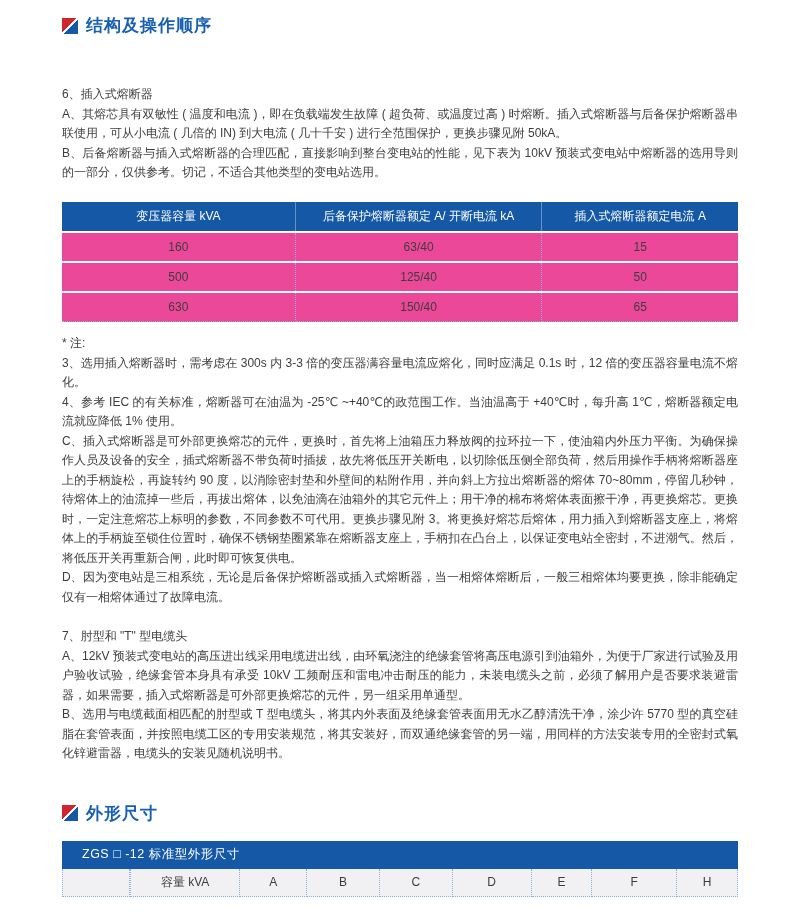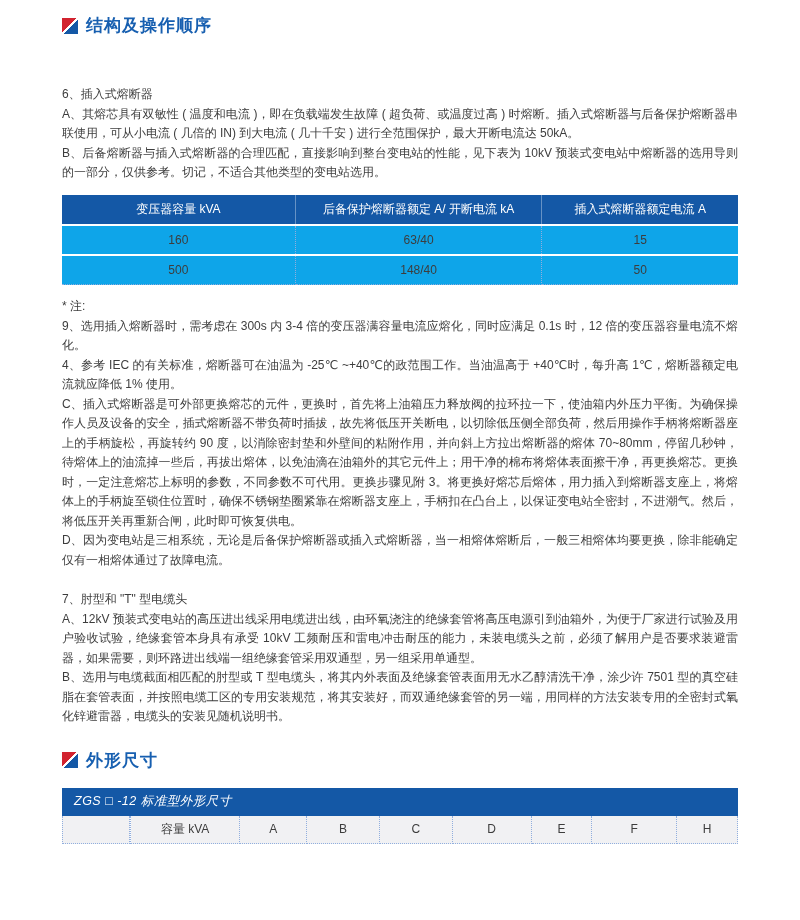--- a/index.html
+++ b/index.html
@@ -14,40 +14,40 @@
     background:linear-gradient(135deg,#d2232f 46%,#ffffff 46%,#ffffff 54%,#1458a6 54%); }
   .sec-title { font-size:17px; font-weight:bold; color:#175fb0; letter-spacing:1px; }
 
   
   .paras { font-size:12px; line-height:19.5px;margin-top:48px; }
   .paras .para { text-align:justify; }
   .notes { margin-top:12px; }
   .s7 { margin-top:20px; }
 
   
-  table.fuse-table { width:100%; border-collapse:collapse; margin-top:12px; table-layout:fixed; }
+  table.fuse-table { width:100%; border-collapse:collapse; margin-top:19px; table-layout:fixed; }
   table.fuse-table th {
     background:#1458a6; color:#fff; font-weight:normal; font-size:12px;
     height:30px; text-align:center; border-left:1px solid rgba(255,255,255,.35);
   }
   table.fuse-table th:first-child { border-left:none; }
   table.fuse-table td {
-    background:#0ea5e9; font-size:12px; height:30px; text-align:center;
+    background:#ec4899; font-size:12px; height:30px; text-align:center;
     border:1px dotted #90aede; border-top:2px solid #ffffff;
   }
   table.fuse-table tr td:first-child { border-left:none; }
   table.fuse-table tr td:last-child { border-right:none; }
   .fuse-col1 { width:34.5%; } .fuse-col2 { width:36.5%; } .fuse-col3 { width:29%; }
 
   
-  .sec2 { margin-top:22px; }
+  .sec2 { margin-top:38px; }
   .dim-wrap { margin-top:16px; }
   .dim-title {
     background:#1458a6; color:#fff; font-size:12.5px; height:28px;
-    display:flex; align-items:center; padding-left:12px; letter-spacing:.5px;font-style:italic;
+    display:flex; align-items:center; padding-left:20px; letter-spacing:.5px;
   }
   .dim-body { display:flex; }
   .vlabel-cell {
     flex:0 0 68px; background:#f1f1f3; border:1px dotted #90aede; border-top:none;
     display:flex; align-items:center; justify-content:center;
   }
   table.dim-table { flex:1 1 auto; border-collapse:collapse; table-layout:fixed; }
   table.dim-table th {
     background:#f1f1f3; font-size:12px; font-weight:normal; height:28px;
     text-align:center; border:1px dotted #90aede; border-top:none; color:#3d3d3d;
@@ -61,21 +61,21 @@
 <div class="page">
   <div class="content">
 
     <div class="section-header">
       <span class="sec-icon"></span>
       <span class="sec-title">结构及操作顺序</span>
     </div>
 
     <div class="paras">
         <div class="para">6、插入式熔断器</div>
-        <div class="para">A、其熔芯具有双敏性 ( 温度和电流 )，即在负载端发生故障 ( 超负荷、或温度过高 ) 时熔断。插入式熔断器与后备保护熔断器串联使用，可从小电流 ( 几倍的 IN) 到大电流 ( 几十千安 ) 进行全范围保护，最大开断电流达 50kA。</div>
+        <div class="para">A、其熔芯具有双敏性 ( 温度和电流 )，即在负载端发生故障 ( 超负荷、或温度过高 ) 时熔断。插入式熔断器与后备保护熔断器串联使用，可从小电流 ( 几倍的 IN) 到大电流 ( 几十千安 ) 进行全范围保护，更换步骤见附 50kA。</div>
         <div class="para">B、后备熔断器与插入式熔断器的合理匹配，直接影响到整台变电站的性能，见下表为 10kV 预装式变电站中熔断器的选用导则的一部分，仅供参考。切记，不适合其他类型的变电站选用。</div>
       </div>
 
     <table class="fuse-table">
       <colgroup>
         <col class="fuse-col1">
           <col class="fuse-col2">
           <col class="fuse-col3">
       </colgroup>
       <thead>
@@ -86,40 +86,45 @@
           </tr>
       </thead>
       <tbody>
           <tr>
             <td>160</td>
             <td>63/40</td>
             <td>15</td>
           </tr>
           <tr>
             <td>500</td>
-            <td>148/40</td>
+            <td>125/40</td>
             <td>50</td>
+          </tr>
+          <tr>
+            <td>630</td>
+            <td>150/40</td>
+            <td>65</td>
           </tr>
         </tbody>
     </table>
 
     <div class="paras notes">
       <div class="para">* 注:</div>
       <div>
-          <div class="para">9、选用插入熔断器时，需考虑在 300s 内 3-4 倍的变压器满容量电流应熔化，同时应满足 0.1s 时，12 倍的变压器容量电流不熔化。</div>
+          <div class="para">3、选用插入熔断器时，需考虑在 300s 内 3-3 倍的变压器满容量电流应熔化，同时应满足 0.1s 时，12 倍的变压器容量电流不熔化。</div>
           <div class="para">4、参考 IEC 的有关标准，熔断器可在油温为 -25℃ ~+40℃的政范围工作。当油温高于 +40℃时，每升高 1℃，熔断器额定电流就应降低 1% 使用。</div>
           <div class="para">C、插入式熔断器是可外部更换熔芯的元件，更换时，首先将上油箱压力释放阀的拉环拉一下，使油箱内外压力平衡。为确保操作人员及设备的安全，插式熔断器不带负荷时插拔，故先将低压开关断电，以切除低压侧全部负荷，然后用操作手柄将熔断器座上的手柄旋松，再旋转约 90 度，以消除密封垫和外壁间的粘附作用，并向斜上方拉出熔断器的熔体 70~80mm，停留几秒钟，待熔体上的油流掉一些后，再拔出熔体，以免油滴在油箱外的其它元件上；用干净的棉布将熔体表面擦干净，再更换熔芯。更换时，一定注意熔芯上标明的参数，不同参数不可代用。更换步骤见附 3。将更换好熔芯后熔体，用力插入到熔断器支座上，将熔体上的手柄旋至锁住位置时，确保不锈钢垫圈紧靠在熔断器支座上，手柄扣在凸台上，以保证变电站全密封，不进潮气。然后，将低压开关再重新合闸，此时即可恢复供电。</div>
           <div class="para">D、因为变电站是三相系统，无论是后备保护熔断器或插入式熔断器，当一相熔体熔断后，一般三相熔体均要更换，除非能确定仅有一相熔体通过了故障电流。</div>
         </div>
     </div>
 
     <div class="paras s7">
         <div class="para">7、肘型和 "T" 型电缆头</div>
-        <div class="para">A、12kV 预装式变电站的高压进出线采用电缆进出线，由环氧浇注的绝缘套管将高压电源引到油箱外，为便于厂家进行试验及用户验收试验，绝缘套管本身具有承受 10kV 工频耐压和雷电冲击耐压的能力，未装电缆头之前，必须了解用户是否要求装避雷器，如果需要，则环路进出线端一组绝缘套管采用双通型，另一组采用单通型。</div>
-        <div class="para">B、选用与电缆截面相匹配的肘型或 T 型电缆头，将其内外表面及绝缘套管表面用无水乙醇清洗干净，涂少许 7501 型的真空硅脂在套管表面，并按照电缆工区的专用安装规范，将其安装好，而双通绝缘套管的另一端，用同样的方法安装专用的全密封式氧化锌避雷器，电缆头的安装见随机说明书。</div>
+        <div class="para">A、12kV 预装式变电站的高压进出线采用电缆进出线，由环氧浇注的绝缘套管将高压电源引到油箱外，为便于厂家进行试验及用户验收试验，绝缘套管本身具有承受 10kV 工频耐压和雷电冲击耐压的能力，未装电缆头之前，必须了解用户是否要求装避雷器，如果需要，插入式熔断器是可外部更换熔芯的元件，另一组采用单通型。</div>
+        <div class="para">B、选用与电缆截面相匹配的肘型或 T 型电缆头，将其内外表面及绝缘套管表面用无水乙醇清洗干净，涂少许 5770 型的真空硅脂在套管表面，并按照电缆工区的专用安装规范，将其安装好，而双通绝缘套管的另一端，用同样的方法安装专用的全密封式氧化锌避雷器，电缆头的安装见随机说明书。</div>
       </div>
 
     <div class="section-header sec2">
       <span class="sec-icon"></span>
       <span class="sec-title">外形尺寸</span>
     </div>
 
     <div class="dim-wrap">
       <div class="dim-title">ZGS □ -12 标准型外形尺寸</div>
       <div class="dim-body">

